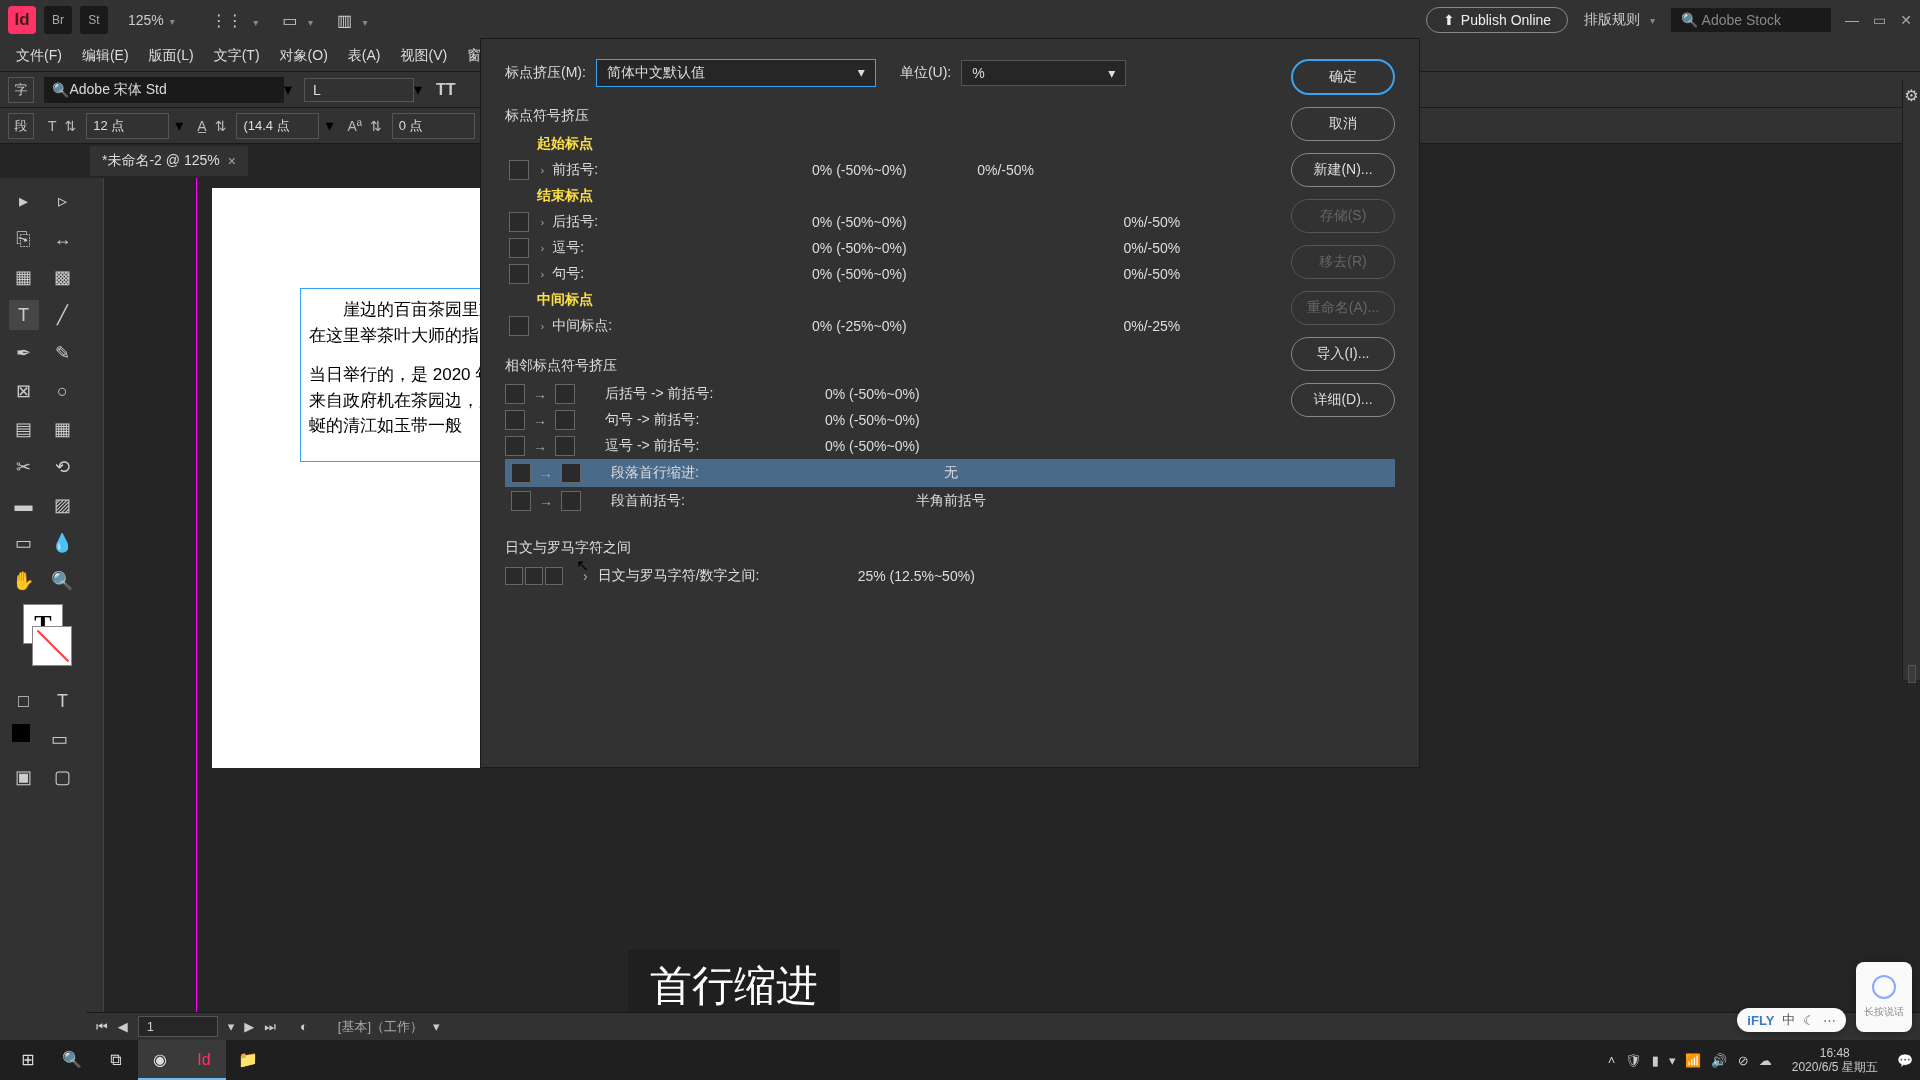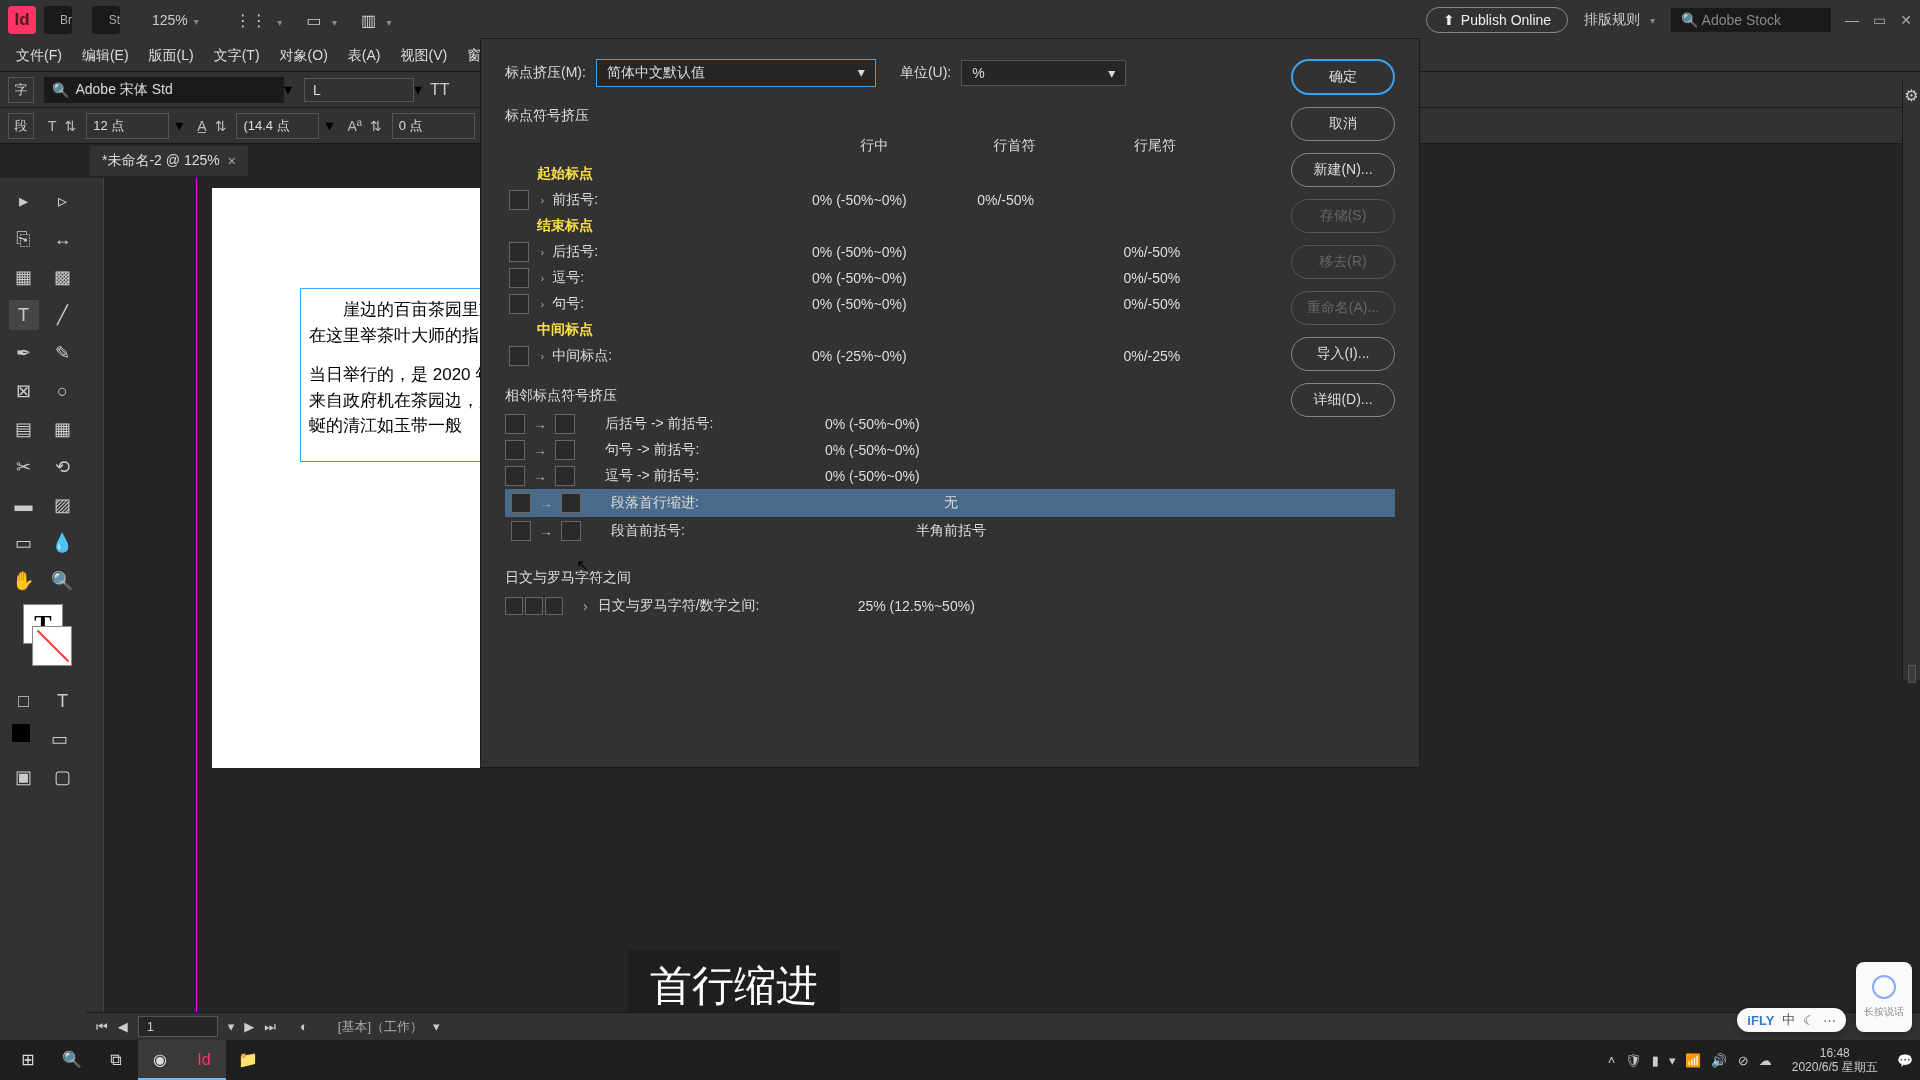--- a/index.html
+++ b/index.html
@@ -1,42 +1,42 @@
 <!DOCTYPE html>
 <html><head>
 <meta charset="utf-8">
 <style>
 * { margin: 0; padding: 0; box-sizing: border-box; font-family: "Microsoft YaHei", sans-serif; }
 body { background: #323232; width: 1920px; height: 1080px; overflow: hidden; position: relative; }
 
 
 .app-bar { height: 40px; background: #323232; display: flex; align-items: center; padding: 0 8px; }
 .app-bar .logo { width: 28px; height: 28px; background: #ff3366; border-radius: 4px; color: #4b1a1a; font-weight: bold; font-size: 17px; text-align: center; line-height: 28px; margin-right: 8px; }
-.app-bar .sq { width: 28px; height: 28px; background: #1a1a1a; color: #aaa; font-size: 12px; text-align: right; line-height: 28px; margin-right: 20px; border-radius: 3px; }
+.app-bar .sq { width: 28px; height: 28px; background: #1a1a1a; color: #aaa; font-size: 12px; text-align: center; line-height: 28px; margin-right: 8px; border-radius: 3px; }
 .app-bar .zoom { color: #ccc; font-size: 14px; margin: 0 24px 0 12px; }
 .app-bar .chev { color: #888; font-size: 10px; margin-left: 6px; }
 .app-bar .icon-btn { color: #ccc; margin: 0 12px; font-size: 16px; }
 .app-bar .spacer { flex: 1; }
 .app-bar .publish { border: 1px solid #888; border-radius: 16px; padding: 4px 16px; color: #eee; font-size: 14px; display: flex; align-items: center; gap: 6px; }
 .app-bar .layout-rules { color: #ccc; font-size: 14px; margin: 0 16px; }
 .app-bar .search { background: #1a1a1a; padding: 4px 10px; color: #888; font-size: 14px; width: 160px; }
 .app-bar .win-btn { color: #aaa; margin-left: 14px; font-size: 14px; }
 
 
 .menu-bar { height: 32px; background: #323232; display: flex; align-items: center; padding: 0 6px; border-bottom: 1px solid #1a1a1a; }
 .menu-bar .item { color: #ddd; font-size: 14px; padding: 0 10px; }
 
 
 .ctrl-bar { height: 36px; background: #323232; display: flex; align-items: center; padding: 0 8px; border-bottom: 1px solid #1a1a1a; }
 .ctrl-bar .badge { width: 26px; height: 26px; border: 1px solid #555; color: #ccc; font-size: 13px; text-align: center; line-height: 24px; margin-right: 10px; }
 .ctrl-bar .font-box { background: #1a1a1a; color: #ddd; font-size: 14px; padding: 4px 8px; width: 240px; display: flex; align-items: center; }
 .ctrl-bar .weight-box { background: #323232; border: 1px solid #555; color: #ddd; font-size: 14px; padding: 3px 8px; width: 110px; margin-left: 12px; }
 .ctrl-bar .num-box { background: #323232; border: 1px solid #555; color: #ddd; font-size: 13px; padding: 3px 6px; width: 83px; margin: 0 6px; }
 .ctrl-bar .mini-icon { color: #bbb; font-size: 14px; margin: 0 4px; }
-.ctrl-bar .tt { color: #ccc; font-size: 16px; font-weight: normal; margin-left: 8px; }
+.ctrl-bar .tt { color: #ccc; font-size: 16px; font-weight: bold; margin-left: 14px; }
 
 
 .doc-tabs { height: 34px; background: #252525; display: flex; align-items: center; padding-left: 90px; }
 .doc-tabs .tab { background: #323232; color: #ddd; font-size: 14px; padding: 6px 12px; display: flex; align-items: center; gap: 8px; }
 .doc-tabs .tab .close { color: #aaa; font-size: 14px; }
 
 
 .main { position: absolute; top: 178px; bottom: 40px; left: 0; right: 0; display: flex; }
 .toolbox { width: 86px; background: #323232; padding: 8px 4px; }
 .toolbox .row { display: flex; justify-content: space-around; margin-bottom: 8px; }
@@ -146,21 +146,21 @@
   <div class="item">版面(L)</div>
   <div class="item">文字(T)</div>
   <div class="item">对象(O)</div>
   <div class="item">表(A)</div>
   <div class="item">视图(V)</div>
   <div class="item">窗口</div>
 </div>
 
 <div class="ctrl-bar">
   <div class="badge">字</div>
-  <div class="font-box">🔍 <span style="margin-left:6px">Adobe 宋体 Std</span></div>
+  <div class="font-box">🔍 <span style="">Adobe 宋体 Std</span></div>
   <span class="chev">▾</span>
   <div class="weight-box">L</div>
   <span class="chev">▾</span>
   <span class="tt">TT</span>
 </div>
 
 <div class="ctrl-bar">
   <div class="badge">段</div>
   <span class="mini-icon">T</span>
   <span class="mini-icon">⇅</span>
@@ -271,26 +271,20 @@
         </div>
       <span style="margin-left:14px">单位(U):</span>
       <div class="dd2">
           <span>%</span>
           <span>▾</span>
         </div>
     </div>
 
     <div class="section-h">标点符号挤压</div>
     <div class="tbl">
-      <div class="thead">
-        <div class="c1"></div>
-        <div class="c">行中</div>
-        <div class="c">行首符</div>
-        <div class="c">行尾符</div>
-      </div>
 
       <div class="subh">起始标点</div>
       <div class="drow section-row">
         <div class="ic"></div>
         <span class="exp">›</span>
         <div class="lbl">前括号:</div>
         <div class="v">0% (-50%~0%)</div>
         <div class="v">0%/-50%</div>
         <div class="v"></div>
       </div>

